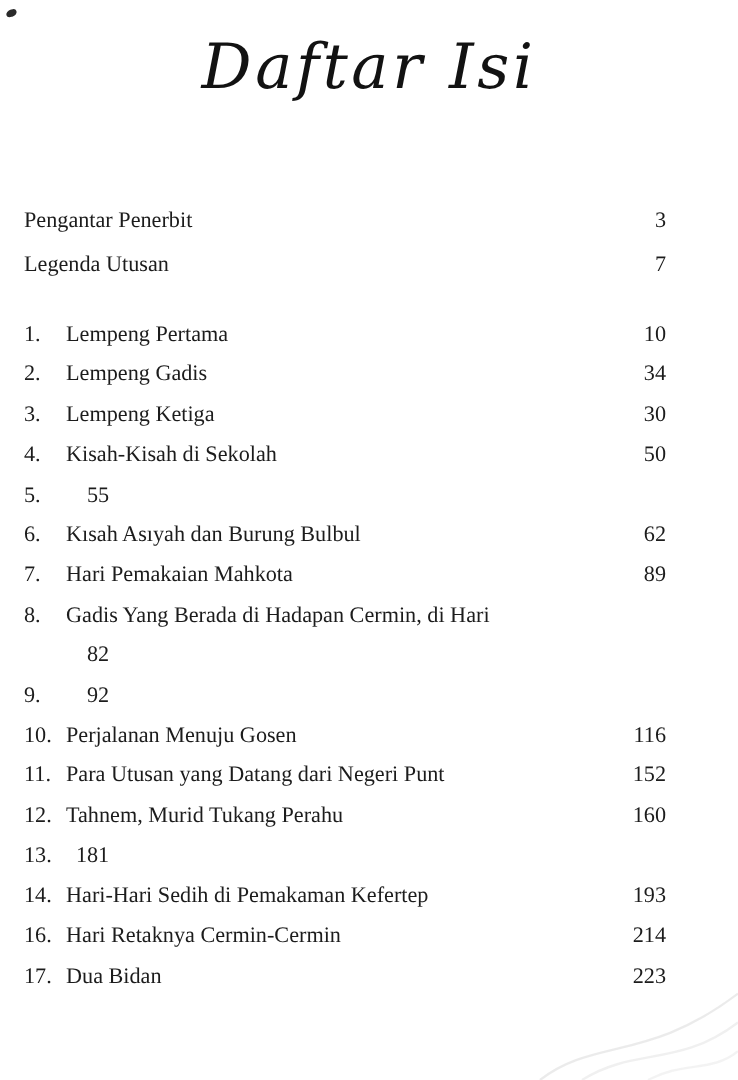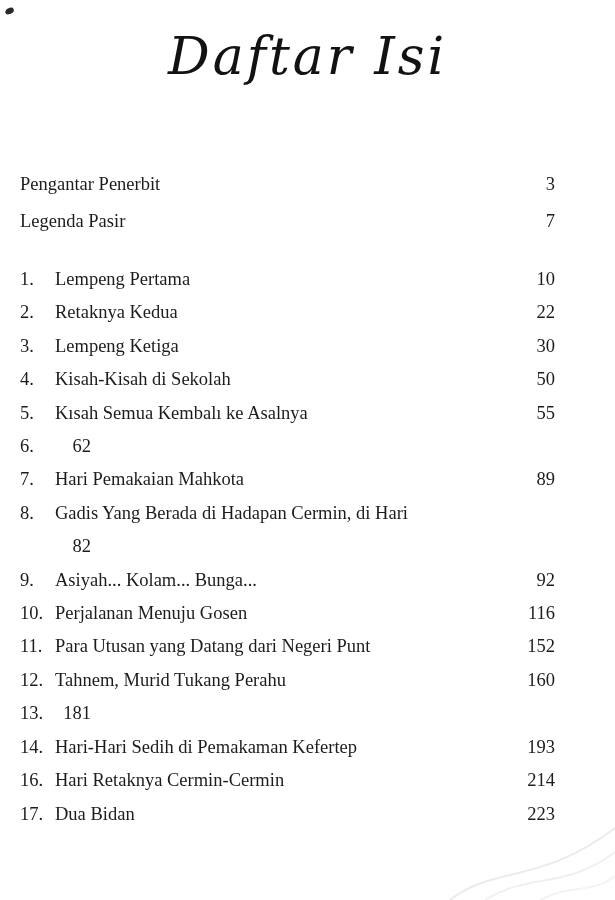--- a/index.html
+++ b/index.html
@@ -94,73 +94,72 @@
   <h1 class="title">Daftar Isi</h1>
 
   <div class="content">
 
     <div class="front">
       <div class="row">
         <span class="entry-title">Pengantar Penerbit</span>
         <span class="page-num">3</span>
       </div>
       <div class="row">
-        <span class="entry-title">Legenda Pasir</span>
+        <span class="entry-title">Legenda Utusan</span>
         <span class="page-num">7</span>
       </div>
     </div>
 
     <div class="chapters">
 
       <div class="row">
         <span class="num">1.</span>
         <span class="entry-title">Lempeng Pertama</span>
         <span class="page-num">10</span>
       </div>
       <div class="row">
         <span class="num">2.</span>
-        <span class="entry-title">Retaknya Kedua</span>
-        <span class="page-num">22</span>
+        <span class="entry-title">Lempeng Gadis</span>
+        <span class="page-num">34</span>
       </div>
       <div class="row">
         <span class="num">3.</span>
         <span class="entry-title">Lempeng Ketiga</span>
         <span class="page-num">30</span>
       </div>
       <div class="row">
         <span class="num">4.</span>
         <span class="entry-title">Kisah-Kisah di Sekolah</span>
         <span class="page-num">50</span>
       </div>
       <div class="row">
         <span class="num">5.</span>
-        <span class="entry-title">Kısah Semua Kembalı ke Asalnya</span>
         <span class="page-num">55</span>
       </div>
       <div class="row">
         <span class="num">6.</span>
+        <span class="entry-title">Kısah Asıyah dan Burung Bulbul</span>
         <span class="page-num">62</span>
       </div>
       <div class="row">
         <span class="num">7.</span>
         <span class="entry-title">Hari Pemakaian Mahkota</span>
         <span class="page-num">89</span>
       </div>
       <div class="row">
         <span class="num">8.</span>
         <span class="entry-title">Gadis Yang Berada di Hadapan Cermin, di Hari</span>
         <span class="page-num"></span>
       </div>
       <div class="row">
         <span class="num"></span>
         <span class="page-num">82</span>
       </div>
       <div class="row">
         <span class="num">9.</span>
-        <span class="entry-title">Asiyah... Kolam... Bunga...</span>
         <span class="page-num">92</span>
       </div>
       <div class="row">
         <span class="num">10.</span>
         <span class="entry-title">Perjalanan Menuju Gosen</span>
         <span class="page-num">116</span>
       </div>
       <div class="row">
         <span class="num">11.</span>
         <span class="entry-title">Para Utusan yang Datang dari Negeri Punt</span>

